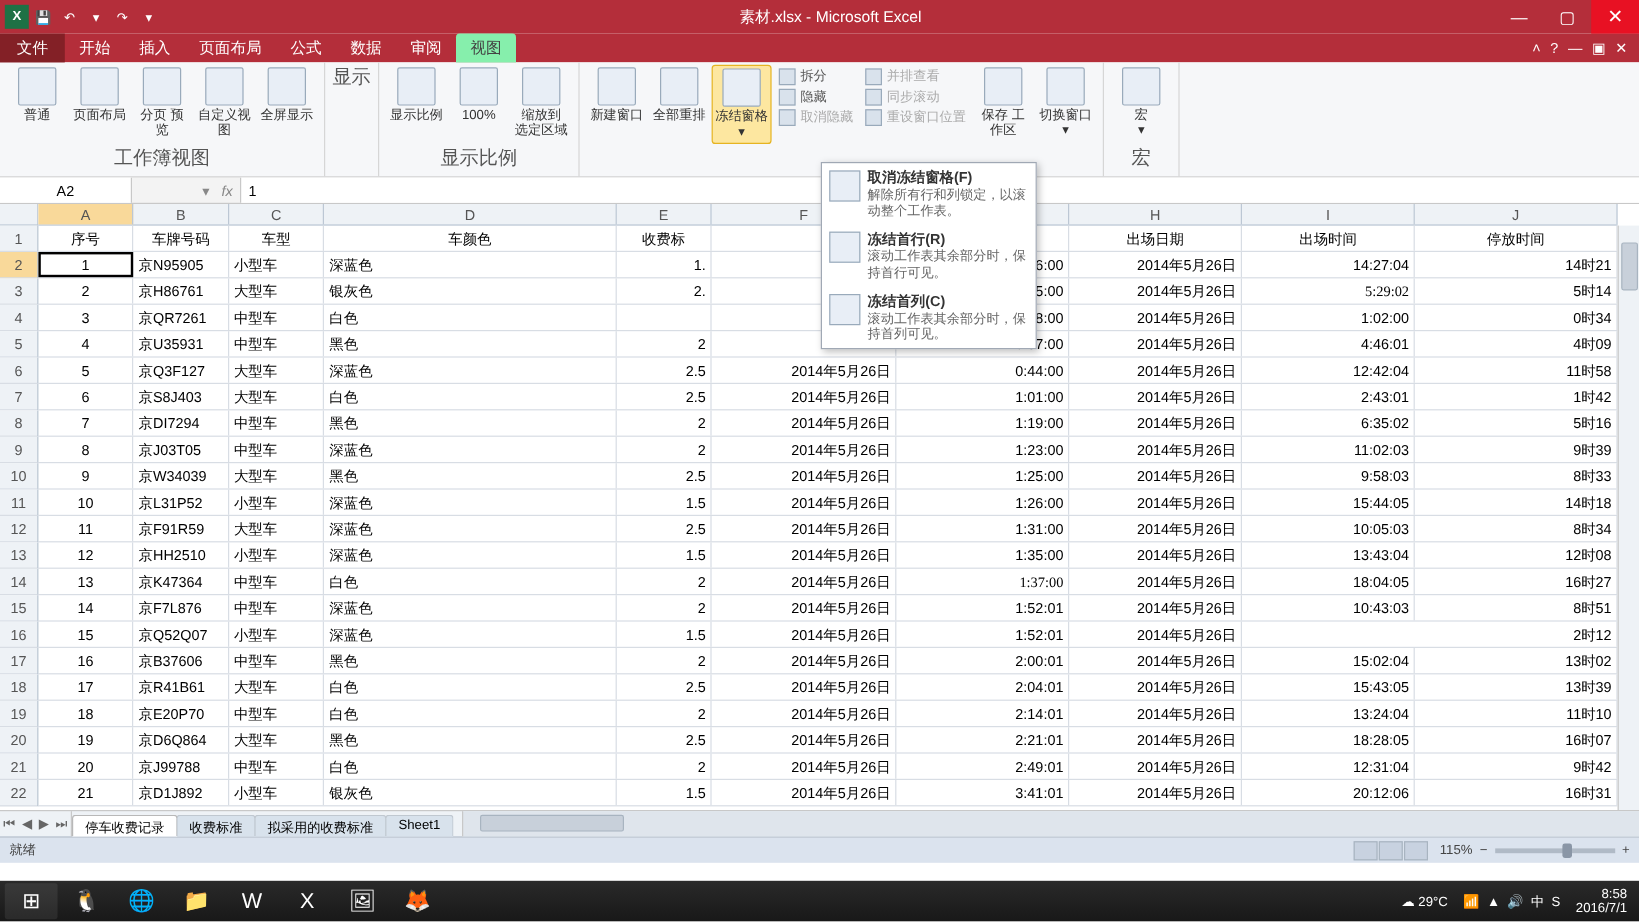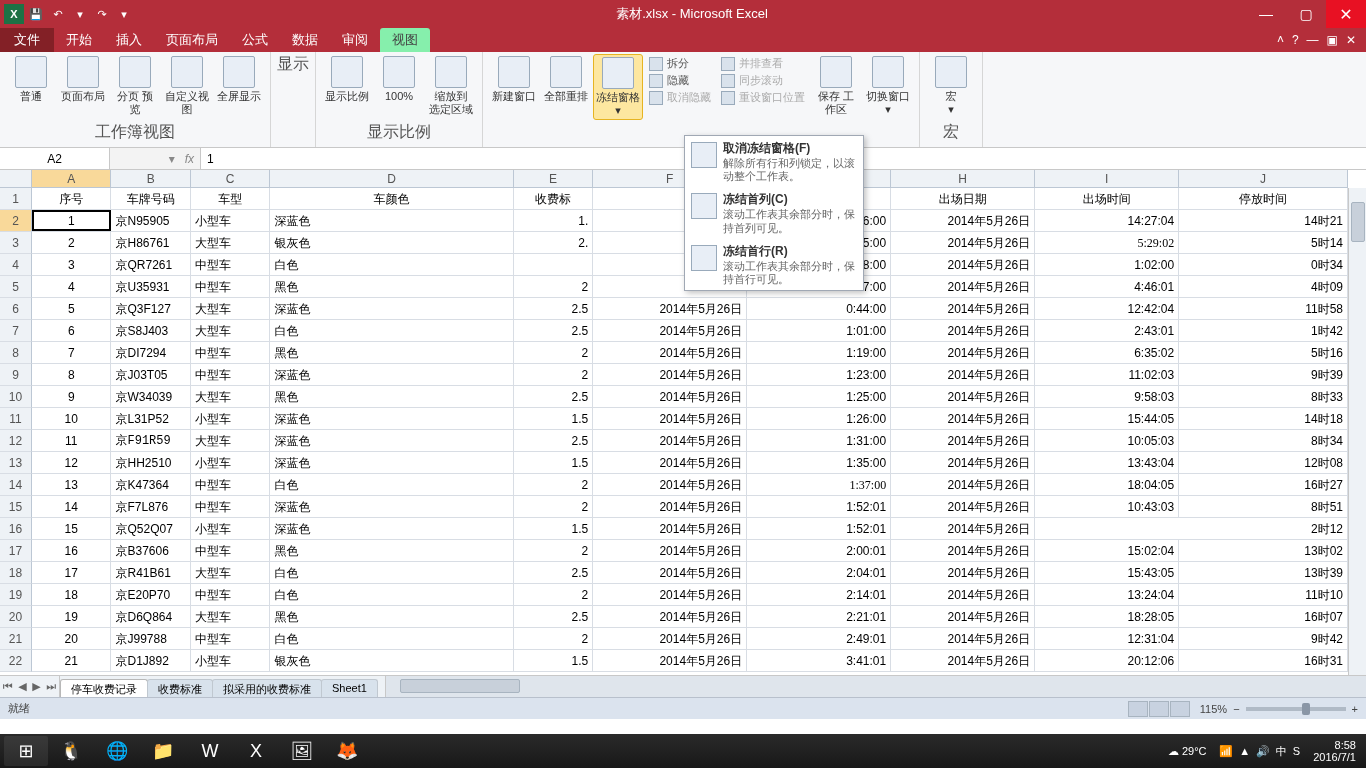--- a/index.html
+++ b/index.html
@@ -423,21 +423,21 @@
         <div class="cell" style="width: 245px;">深蓝色</div>
         <div class="cell r" style="width: 80px;">1.5</div>
         <div class="cell r" style="width: 155px;">2014年5月26日</div>
         <div class="cell r" style="width: 145px;">1:26:00</div>
         <div class="cell r" style="width: 145px;">2014年5月26日</div>
         <div class="cell r" style="width: 145px;">15:44:05</div>
         <div class="cell r" style="width: 170px;">14时18</div>
       </div>
       <div class="row">
         <div class="cell c" style="width: 80px;">11</div>
-        <div class="cell" style="width: 80px; font-family: Liberation Mono, monospace;">京F91R59</div>
+        <div class="cell" style="width: 80px;">京F91R59</div>
         <div class="cell" style="width: 80px;">大型车</div>
         <div class="cell" style="width: 245px;">深蓝色</div>
         <div class="cell r" style="width: 80px;">2.5</div>
         <div class="cell r" style="width: 155px;">2014年5月26日</div>
         <div class="cell r" style="width: 145px;">1:31:00</div>
         <div class="cell r" style="width: 145px;">2014年5月26日</div>
         <div class="cell r" style="width: 145px;">10:05:03</div>
         <div class="cell r" style="width: 170px;">8时34</div>
       </div>
       <div class="row">
@@ -570,29 +570,29 @@
   <div class="freeze-item">
     <div class="fi-ic"></div>
     <div class="fi-txt">
         <div class="fi-title">取消冻结窗格(F)</div>
         <div class="fi-desc">解除所有行和列锁定，以滚动整个工作表。</div>
       </div>
   </div>
   <div class="freeze-item">
     <div class="fi-ic"></div>
     <div class="fi-txt">
-        <div class="fi-title">冻结首列(C)</div>
-        <div class="fi-desc">滚动工作表其余部分时，保持首列可见。</div>
+        <div class="fi-title">冻结首行(R)</div>
+        <div class="fi-desc">滚动工作表其余部分时，保持首行可见。</div>
       </div>
   </div>
   <div class="freeze-item">
     <div class="fi-ic"></div>
     <div class="fi-txt">
-        <div class="fi-title">冻结首行(R)</div>
-        <div class="fi-desc">滚动工作表其余部分时，保持首行可见。</div>
+        <div class="fi-title">冻结首列(C)</div>
+        <div class="fi-desc">滚动工作表其余部分时，保持首列可见。</div>
       </div>
   </div>
 </div>
 
 <div class="overlay">
   
   
   
   
 </div>

